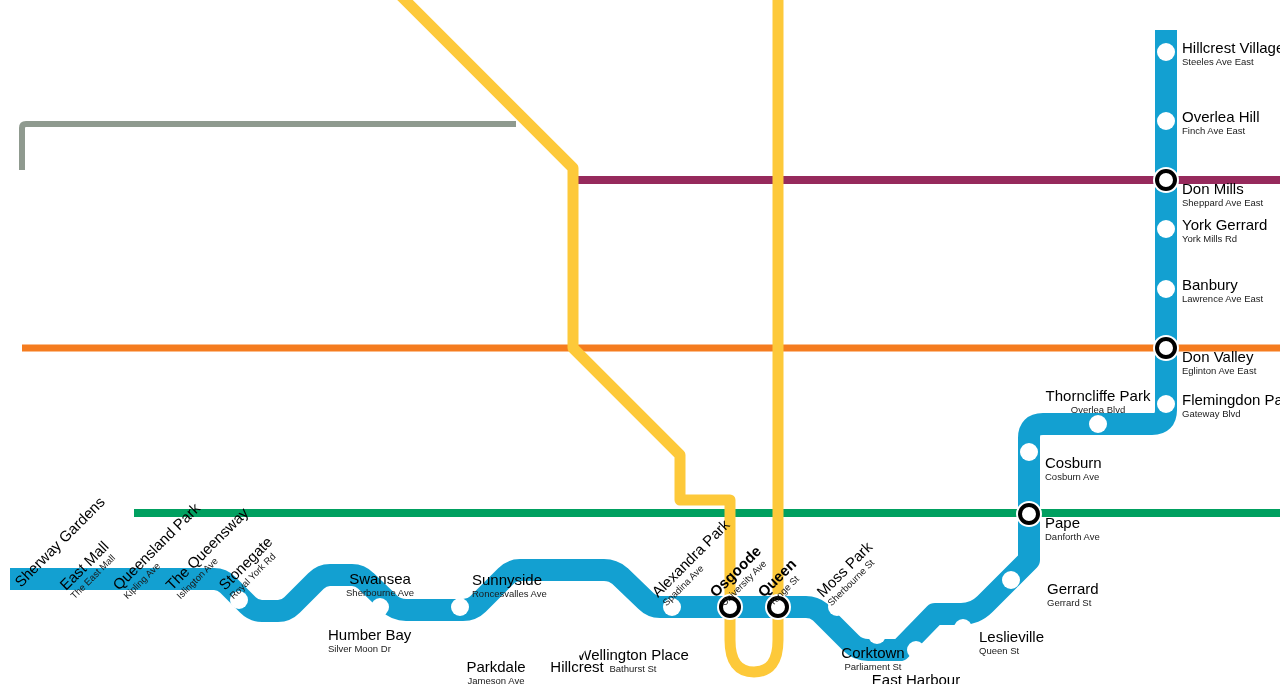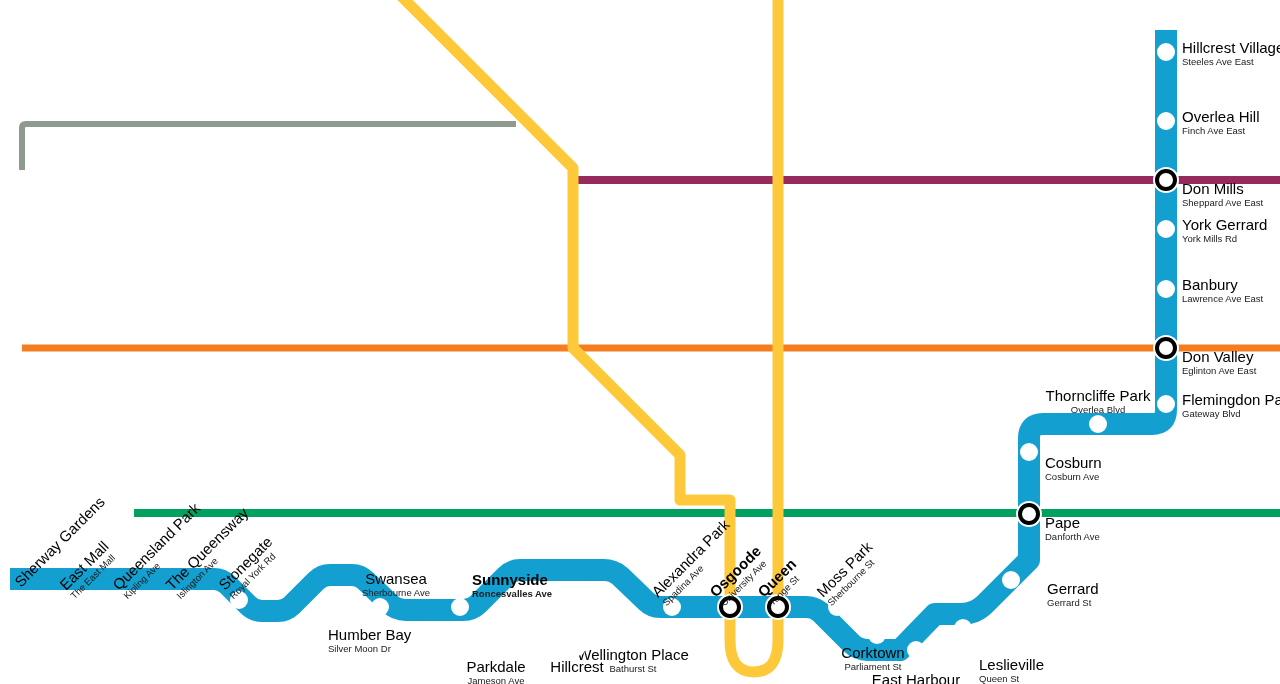--- a/index.html
+++ b/index.html
@@ -126,21 +126,21 @@
       <div class="lbl right" style="left: 1045px; top: 515px;">
         <span class="nm">Pape</span>
         <span class="sub">Danforth Ave</span>
       </div>
       <div style="position: absolute; left: 1002px; top: 571px; width: 18px; height: 18px; border-radius: 50%; box-sizing: border-box; background: rgb(255, 255, 255); border: 0px;"></div>
       <div class="lbl right" style="left: 1027px; top: 581px; margin-left: 20px;">
         <span class="nm">Gerrard</span>
         <span class="sub">Gerrard St</span>
       </div>
       <div style="position: absolute; left: 954px; top: 619px; width: 18px; height: 18px; border-radius: 50%; box-sizing: border-box; background: rgb(255, 255, 255); border: 0px;"></div>
-      <div class="lbl right" style="left: 979px; top: 629px; margin-top: 28px;">
+      <div class="lbl right" style="left: 979px; top: 629px;">
         <span class="nm">Leslieville</span>
         <span class="sub">Queen St</span>
       </div>
       <div style="position: absolute; left: 907px; top: 641px; width: 18px; height: 18px; border-radius: 50%; box-sizing: border-box; background: rgb(255, 255, 255); border: 0px;"></div>
       <div class="lbl ctr" style="left: 916px; top: 672px;">
         <span class="nm">East Harbour</span>
       </div>
       <div style="position: absolute; left: 868px; top: 626px; width: 18px; height: 18px; border-radius: 50%; box-sizing: border-box; background: rgb(255, 255, 255); border: 0px;"></div>
       <div class="lbl ctr" style="left: 873px; top: 645px;">
         <span class="nm">Corktown</span>
@@ -174,26 +174,26 @@
       <div style="position: absolute; left: 568px; top: 638px; width: 18px; height: 18px; border-radius: 50%; box-sizing: border-box; background: rgb(255, 255, 255); border: 0px;"></div>
       <div class="lbl ctr" style="left: 577px; top: 659px;">
         <span class="nm">Hillcrest</span>
       </div>
       <div style="position: absolute; left: 487px; top: 638px; width: 18px; height: 18px; border-radius: 50%; box-sizing: border-box; background: rgb(255, 255, 255); border: 0px;"></div>
       <div class="lbl ctr" style="left: 496px; top: 659px;">
         <span class="nm">Parkdale</span>
         <span class="sub">Jameson Ave</span>
       </div>
       <div style="position: absolute; left: 451px; top: 598px; width: 18px; height: 18px; border-radius: 50%; box-sizing: border-box; background: rgb(255, 255, 255); border: 0px;"></div>
-      <div class="lbl right" style="left: 472px; top: 572px; font-weight: bold;">
+      <div class="lbl right" style="left: 472px; top: 572px;">
         <span class="nm">Sunnyside</span>
         <span class="sub">Roncesvalles Ave</span>
       </div>
       <div style="position: absolute; left: 371px; top: 598px; width: 18px; height: 18px; border-radius: 50%; box-sizing: border-box; background: rgb(255, 255, 255); border: 0px;"></div>
-      <div class="lbl ctr" style="left: 380px; top: 571px; margin-left: 16px;">
+      <div class="lbl ctr" style="left: 380px; top: 571px;">
         <span class="nm">Swansea</span>
         <span class="sub">Sherbourne Ave</span>
       </div>
       <div style="position: absolute; left: 311px; top: 610px; width: 18px; height: 18px; border-radius: 50%; box-sizing: border-box; background: rgb(255, 255, 255); border: 0px;"></div>
       <div class="lbl right" style="left: 328px; top: 627px;">
         <span class="nm">Humber Bay</span>
         <span class="sub">Silver Moon Dr</span>
       </div>
       <div style="position: absolute; left: 230px; top: 591px; width: 18px; height: 18px; border-radius: 50%; box-sizing: border-box; background: rgb(255, 255, 255); border: 0px;"></div>
       <div class="lbl rot" style="left: 235px; top: 574px; transform: rotate(-45deg); transform-origin: 0% 100%; text-align: left;">

